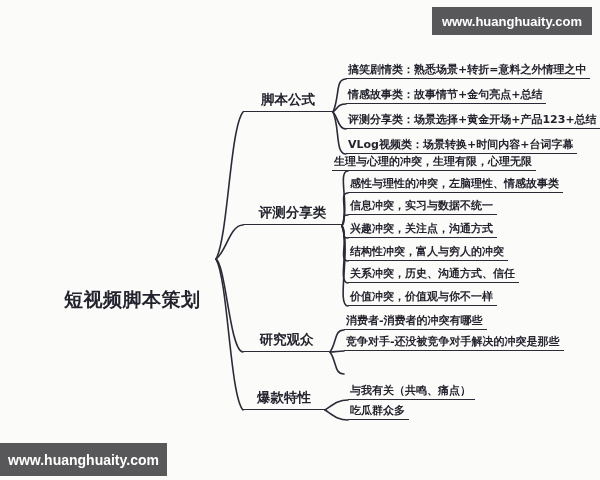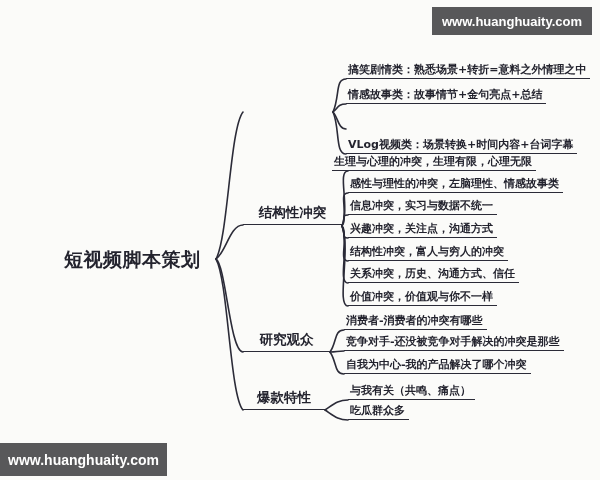--- a/index.html
+++ b/index.html
@@ -4,21 +4,21 @@
 <style>
   html,body{margin:0;padding:0;}
   body{font-family:"DejaVu Sans","Liberation Sans",sans-serif;}
   .stage{
     position:relative;width:600px;height:480px;overflow:hidden;
     background:#fbfbf9;
   }
   svg.links{position:absolute;left:0;top:0;width:600px;height:480px;}
   .node{position:absolute;white-space:nowrap;color:#23232e;}
   .root{
-    font-size:19px;font-weight:bold;line-height:22px;letter-spacing:0.5px;
+    font-size:19px;font-weight:bold;line-height:22px;letter-spacing:0.5px;margin-top:40px;
   }
   .blabel{
     font-size:13.5px;font-weight:bold;line-height:16px;text-align:center;
     padding:0 4px 4px 4px;border-bottom:1.8px solid #2b2b38;box-sizing:border-box;
   }
   .leaf{
     font-size:11px;line-height:13px;padding:0 4px 2px 2px;
     border-bottom:1.6px solid #2b2b38;
     font-weight:bold;
   }
@@ -58,39 +58,40 @@
     <path d="M330,352 C337,342 334,330 344,330"></path>
     <path d="M330,352 C336,352 338,351 344,351"></path>
     <path d="M330,352 C337,362 334,374 344,374"></path>
 
     <path d="M325,410 C334,404 338,400 348,400"></path>
     <path d="M325,410 C334,416 338,420 348,420"></path>
   </svg>
 
   <div class="node root" style="left:64px;top:248px;">短视频脚本策划</div>
 
-  <div class="node blabel" style="left:243px;top:204px;width:99px;">结构性冲突</div>
+  <div class="node blabel" style="left:243px;top:91px;width:90px;">脚本公式</div>
+  <div class="node blabel" style="left:243px;top:204px;width:99px;">评测分享类</div>
   <div class="node blabel" style="left:243px;top:331px;width:87px;">研究观众</div>
   <div class="node blabel" style="left:243px;top:389px;width:82px;">爆款特性</div>
 
   <div class="node leaf" style="left:346px;top:63px;">搞笑剧情类：熟悉场景+转折=意料之外情理之中</div>
   <div class="node leaf" style="left:346px;top:88px;">情感故事类：故事情节+金句亮点+总结</div>
+  <div class="node leaf" style="left:346px;top:113px;">评测分享类：场景选择+黄金开场+产品123+总结</div>
   <div class="node leaf" style="left:346px;top:138px;">VLog视频类：场景转换+时间内容+台词字幕</div>
 
   <div class="node leaf" style="left:332px;top:155px;">生理与心理的冲突，生理有限，心理无限</div>
   <div class="node leaf" style="left:348px;top:177px;">感性与理性的冲突，左脑理性、情感故事类</div>
   <div class="node leaf" style="left:348px;top:199px;">信息冲突，实习与数据不统一</div>
   <div class="node leaf" style="left:348px;top:222px;">兴趣冲突，关注点，沟通方式</div>
   <div class="node leaf" style="left:348px;top:267px;">关系冲突，历史、沟通方式、信任</div>
   <div class="node leaf" style="left:348px;top:245px;">结构性冲突，富人与穷人的冲突</div>
   <div class="node leaf" style="left:348px;top:290px;">价值冲突，价值观与你不一样</div>
 
   <div class="node leaf" style="left:344px;top:314px;">消费者-消费者的冲突有哪些</div>
   <div class="node leaf" style="left:344px;top:335px;">竞争对手-还没被竞争对手解决的冲突是那些</div>
-  <div class="node leaf" style="left:344px;top:358px;">自我为中心-我的产品解决了哪个冲突</div>
 
   <div class="node leaf" style="left:348px;top:384px;">与我有关（共鸣、痛点）</div>
   <div class="node leaf" style="left:348px;top:404px;">吃瓜群众多</div>
 
   <div class="wm wm-top">www.huanghuaity.com</div>
   <div class="wm wm-bottom">www.huanghuaity.com</div>
 
 </div>
 
 </body></html>

